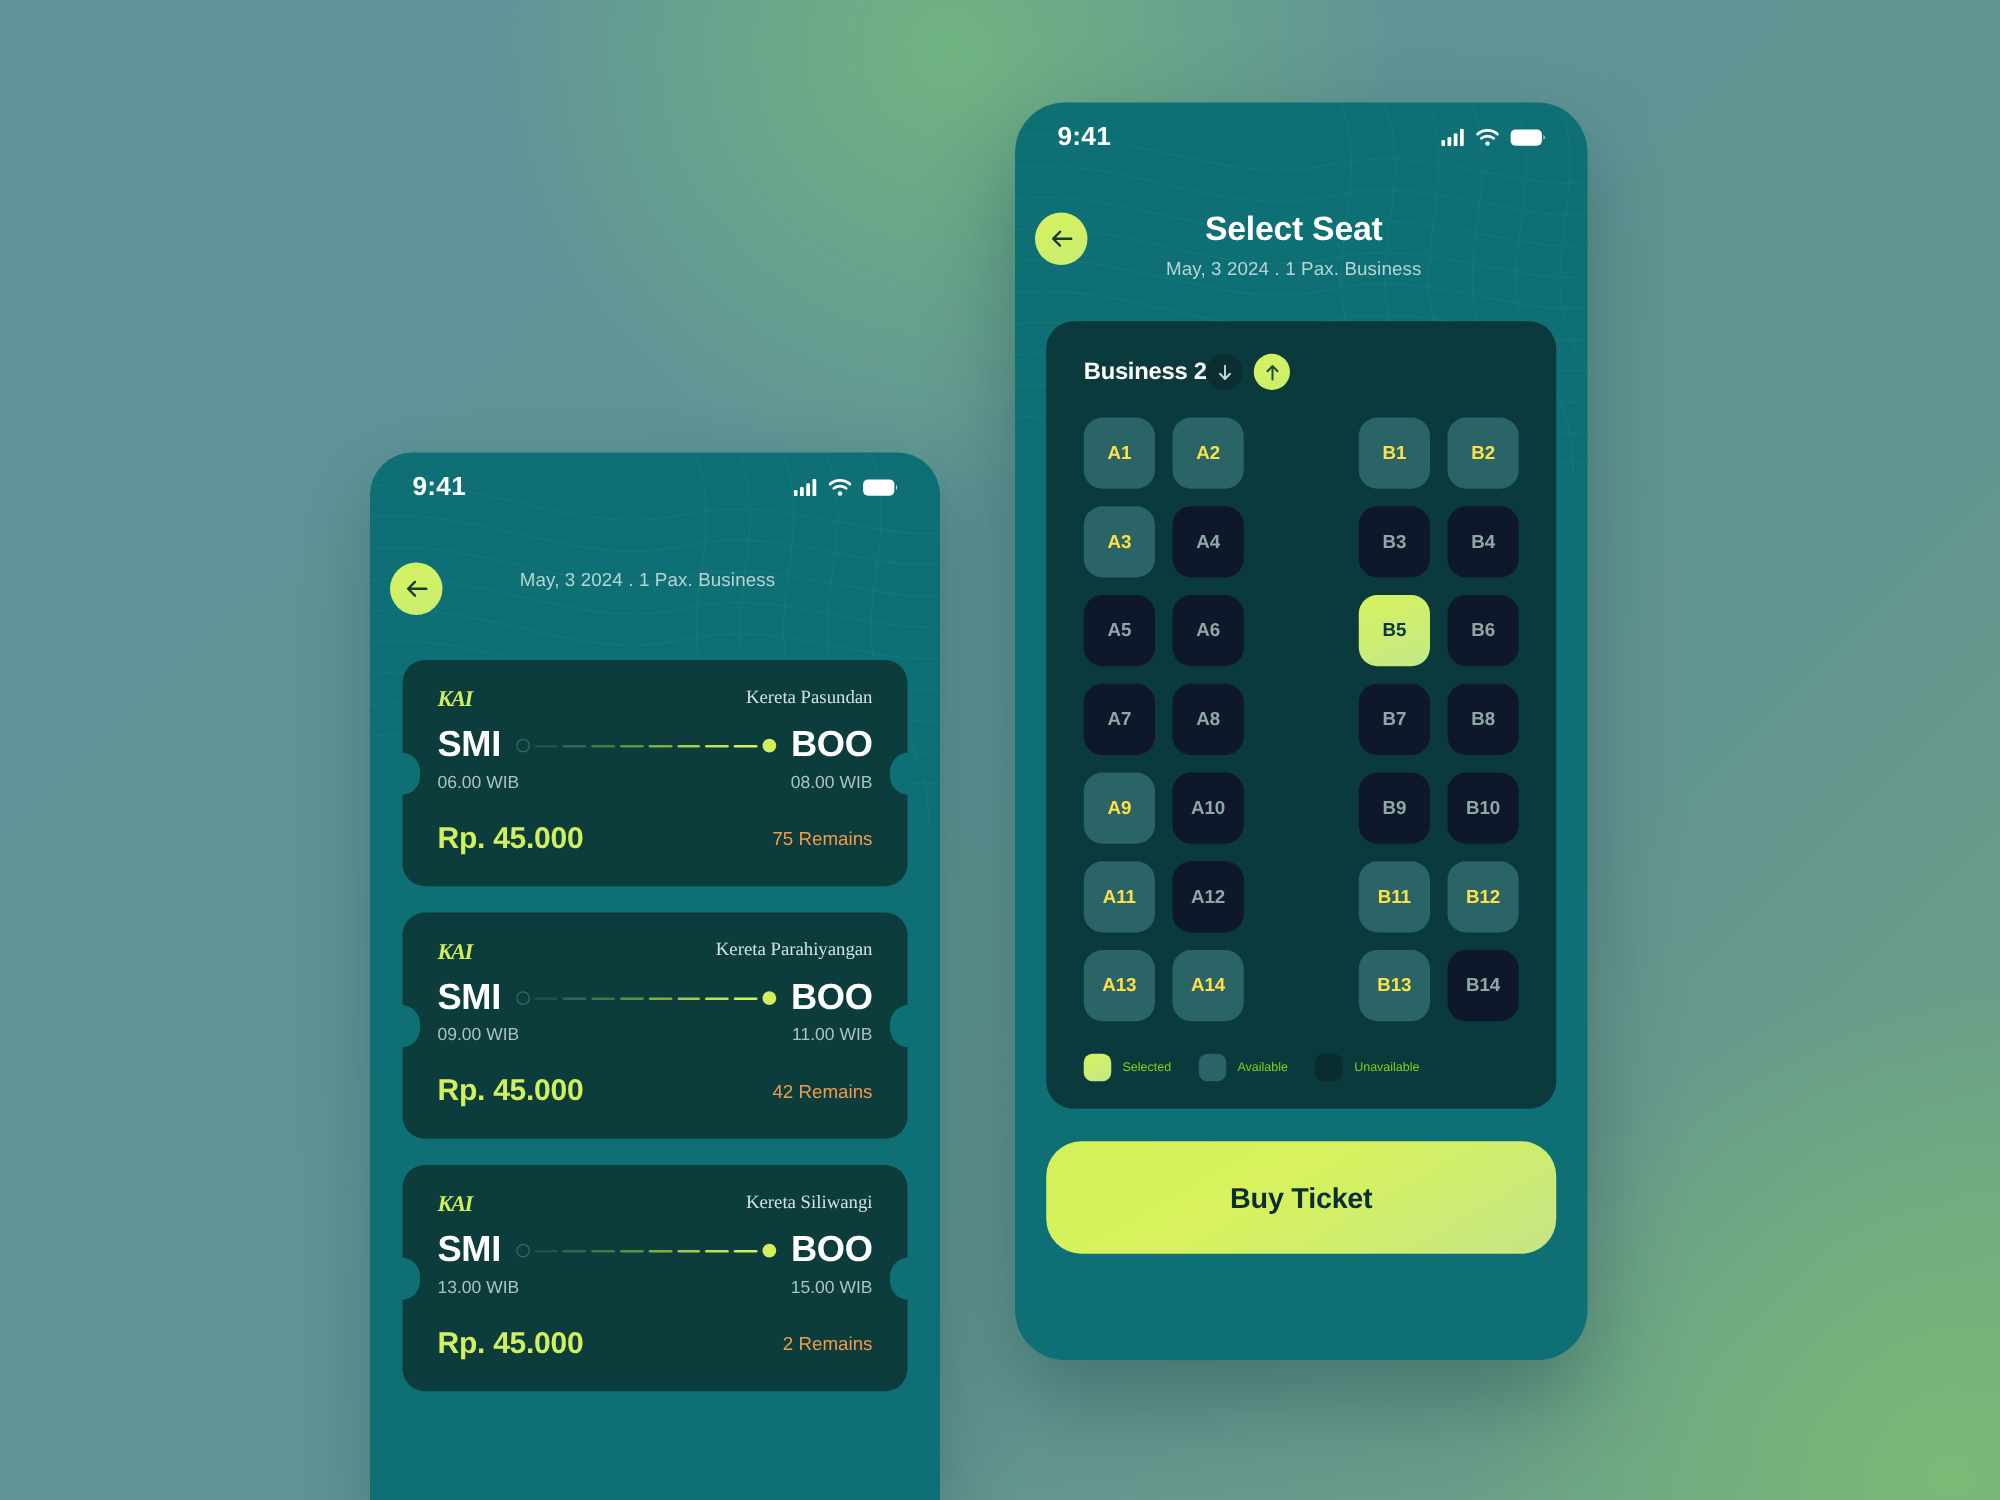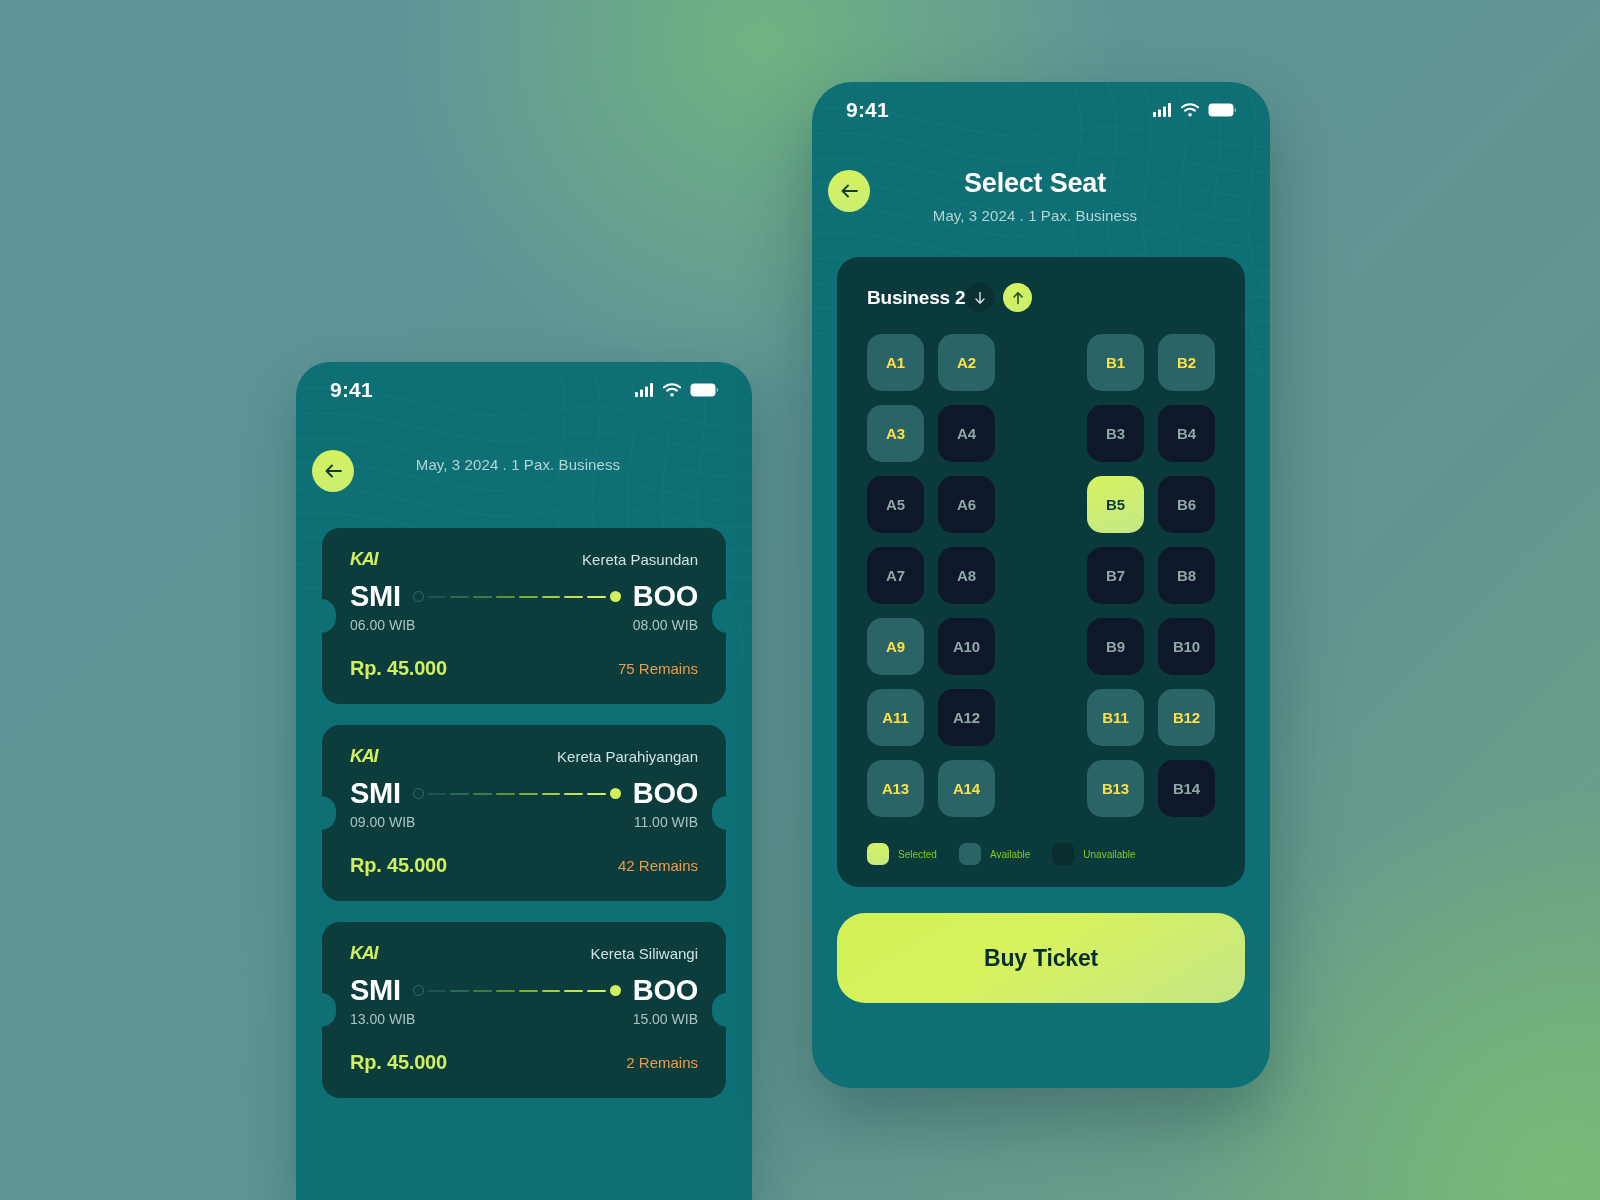--- a/index.html
+++ b/index.html
@@ -148,22 +148,23 @@
     transform: translateY(-50%);
     width: 15px;
     height: 34px;
     background: #0e6f74;
   }
   .ticket-card::before { left: -1px; border-radius: 0 18px 18px 0; }
   .ticket-card::after  { right: -1px; border-radius: 18px 0 0 18px; }
 
   .tc-top {
     display: flex;
-    align-items: flex-end;
+    align-items: flex-start;
     justify-content: space-between;
+    font-family: Liberation Serif, serif;
   }
   .kai-logo {
     font-size: 18px;
     font-weight: 800;
     font-style: italic;
     color: #d2ef5e;
     letter-spacing: -1.2px;
     line-height: 1;
   }
   .train-name {
@@ -225,21 +226,21 @@
   }
 
   .tc-bottom {
     display: flex;
     align-items: center;
     justify-content: space-between;
     margin-top: 24px;
   }
   .price {
     color: #d2ef5e;
-    font-size: 20px;
+    font-size: 24px;
     font-weight: 700;
     letter-spacing: -0.2px;
   }
   .remains {
     color: #ee9b4a;
     font-size: 15px;
     font-weight: 400;
   }
 
   

